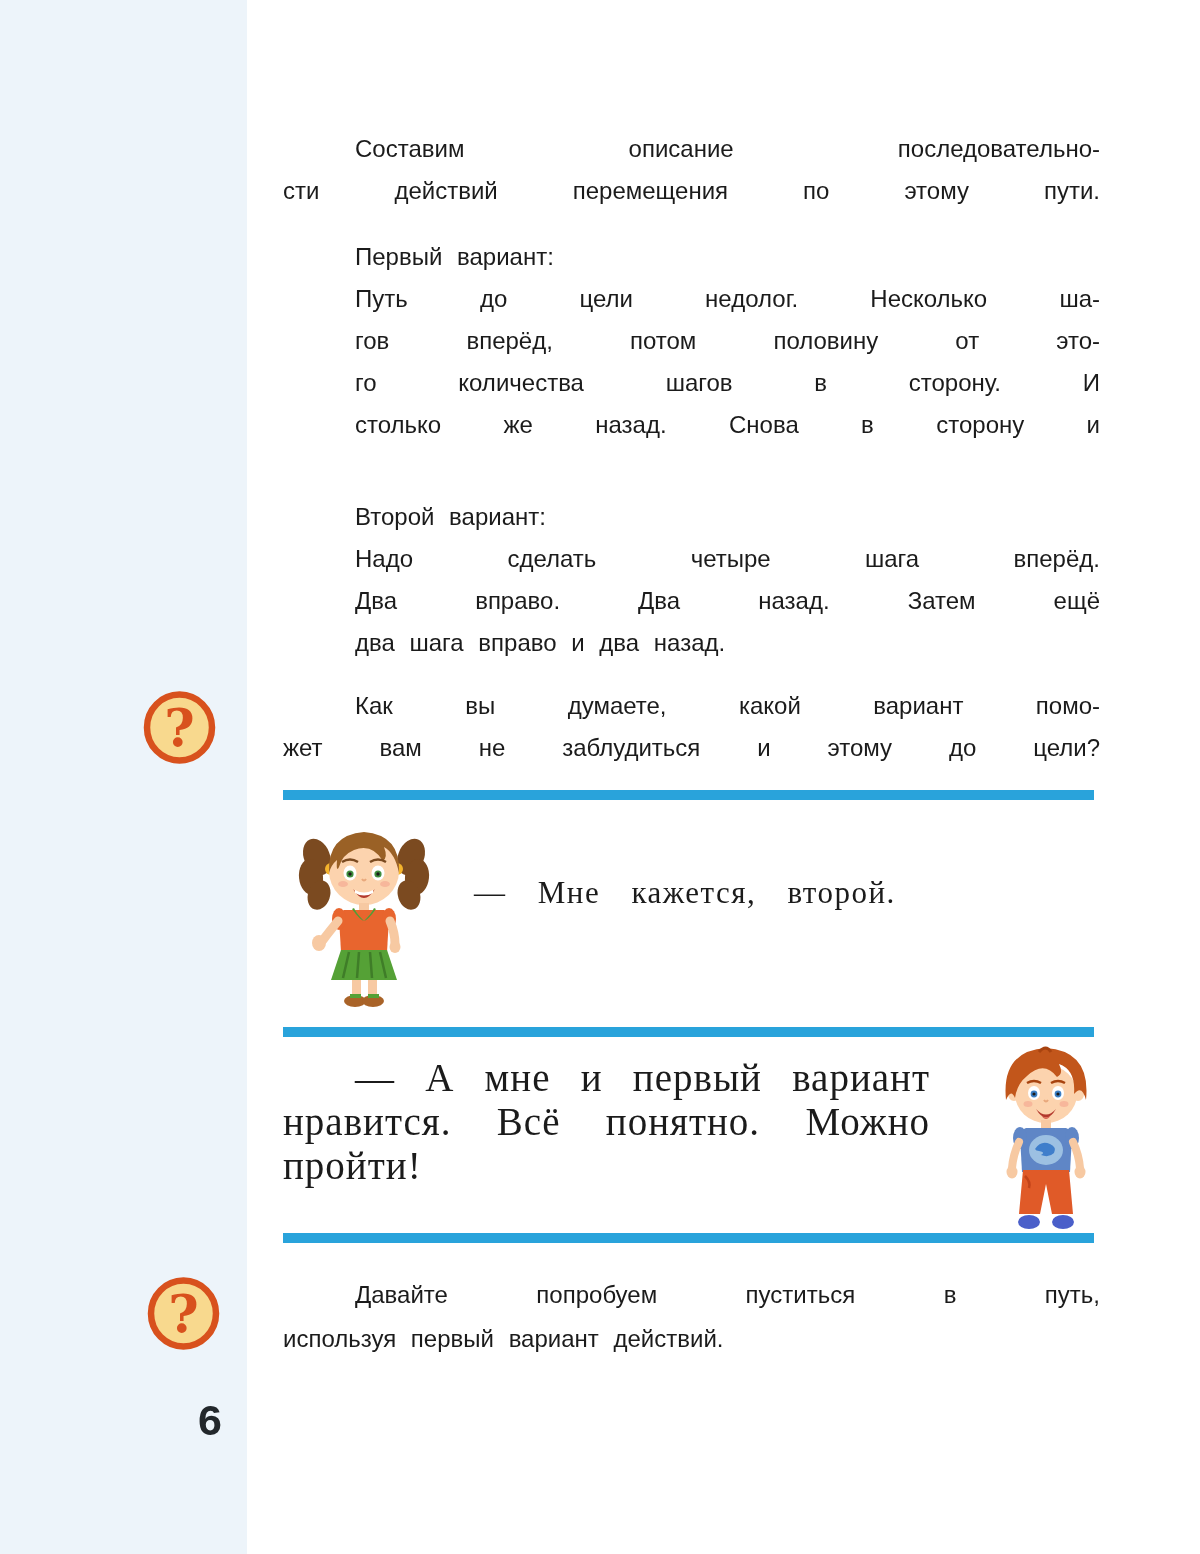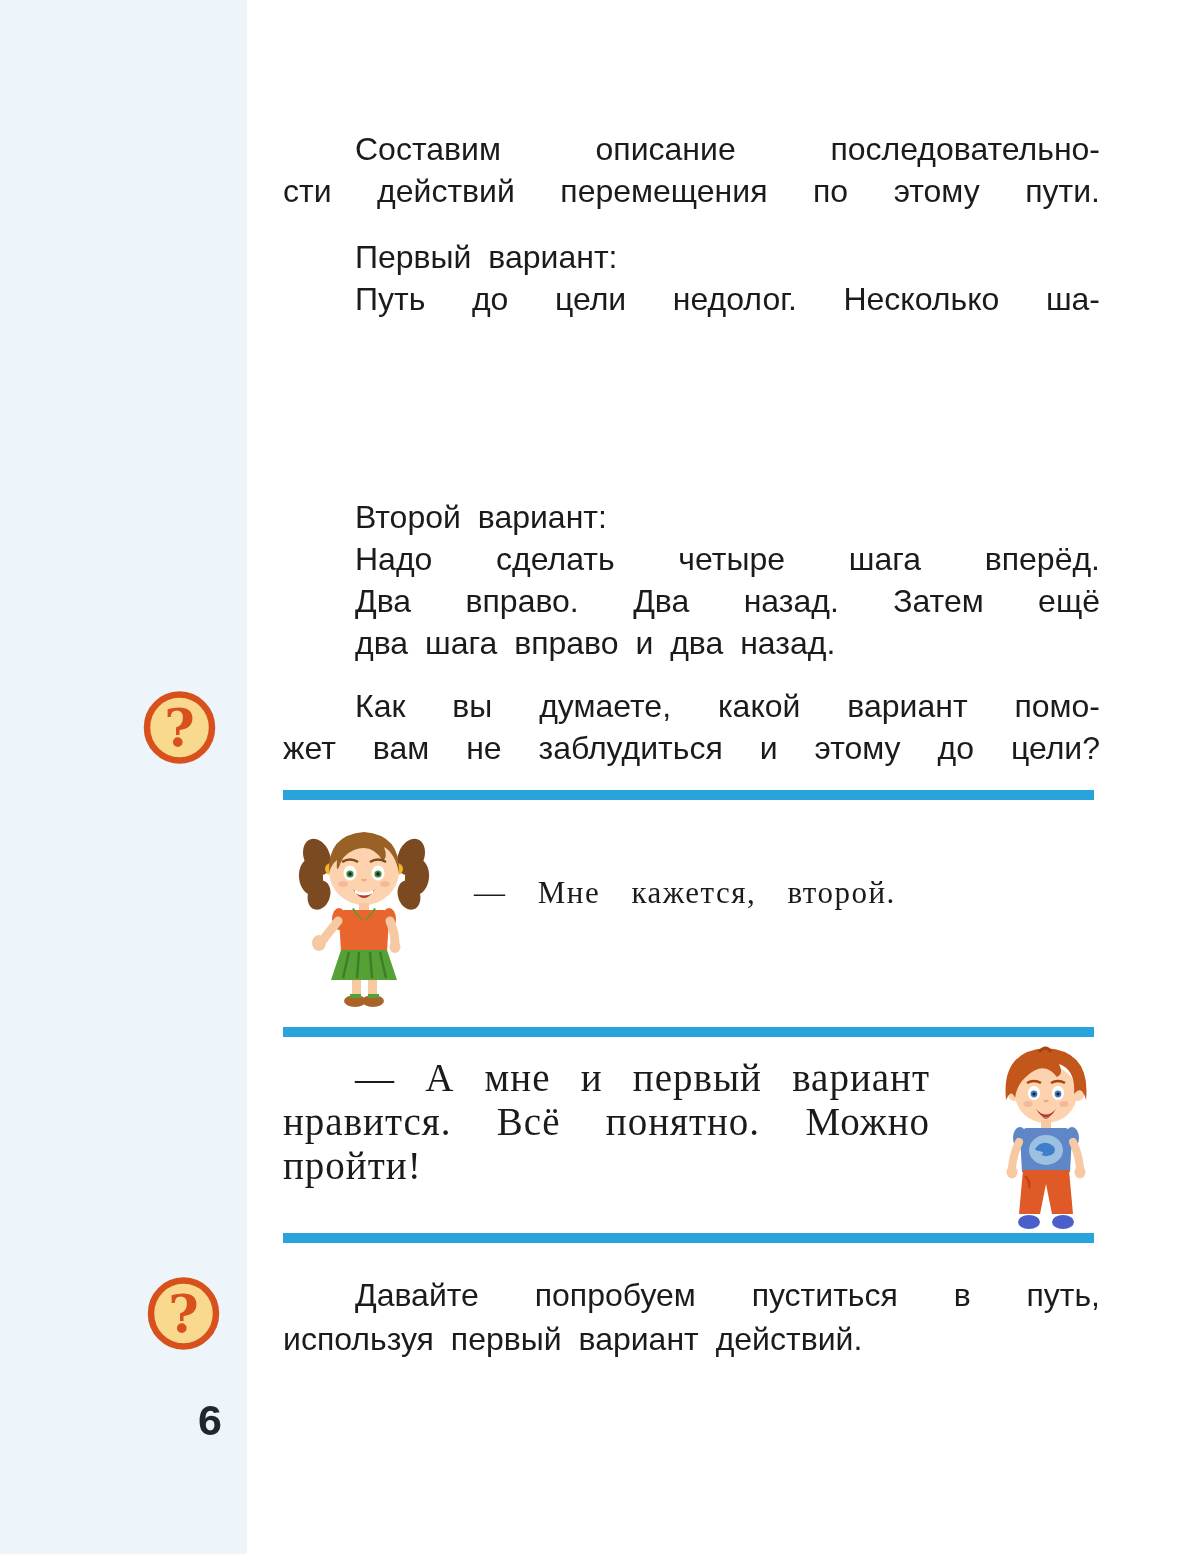--- a/index.html
+++ b/index.html
@@ -2,21 +2,21 @@
 <html><head>
 <meta charset="utf-8">
 <style>
   html,body{margin:0;padding:0;}
   body{
     width:1200px;height:1554px;position:relative;overflow:hidden;
     background:#ffffff;color:#1b1b1b;
     font-family:"Liberation Sans", sans-serif;
   }
   .sidebar{position:absolute;left:0;top:0;width:247px;height:1554px;background:#edf4fa;}
-  .txt{position:absolute;font-size:32px;line-height:42px;word-spacing:8px;}
+  .txt{position:absolute;font-size:24px;line-height:42px;word-spacing:8px;}
   .txt .ln{text-align:justify;text-align-last:justify;}
   .txt .ln.last{text-align:justify;text-align-last:left;}
   .ind{text-indent:72px;}
   .serif{font-family:"Liberation Serif", serif;font-size:39px;line-height:44px;word-spacing:14px;letter-spacing:1px;}
   .d1{position:absolute;left:474px;top:871px;font-family:"Liberation Serif", serif;
       font-size:31px;line-height:44px;word-spacing:22px;letter-spacing:1.5px;white-space:nowrap;}
   .rule{position:absolute;left:283px;width:811px;height:10px;background:#29a3db;}
   .qicon{position:absolute;width:73px;height:73px;}
   .figure{position:absolute;}
   .pagenum{position:absolute;left:186px;top:1396px;width:48px;text-align:center;
@@ -28,20 +28,23 @@
 <div class="sidebar"></div>
 
 <div class="txt" style="left:283px;top:128px;width:817px">
   <div class="ln ind">Составим описание последовательно-</div>
   <div class="ln">сти действий перемещения по этому пути.</div>
 </div>
 
 <div class="txt" style="left:355px;top:236px;width:745px">
   <div class="ln last">Первый вариант:</div>
   <div class="ln">Путь до цели недолог. Несколько ша-</div>
+  <div class="ln">гов вперёд, потом половину от это-</div>
+  <div class="ln">го количества шагов в сторону. И</div>
+  <div class="ln">столько же назад. Снова в сторону и</div>
 </div>
 
 <div class="txt" style="left:355px;top:496px;width:745px">
   <div class="ln last">Второй вариант:</div>
   <div class="ln">Надо сделать четыре шага вперёд.</div>
   <div class="ln">Два вправо. Два назад. Затем ещё</div>
   <div class="ln last">два шага вправо и два назад.</div>
 </div>
 
 <div class="qicon" style="left:143px;top:691px">

